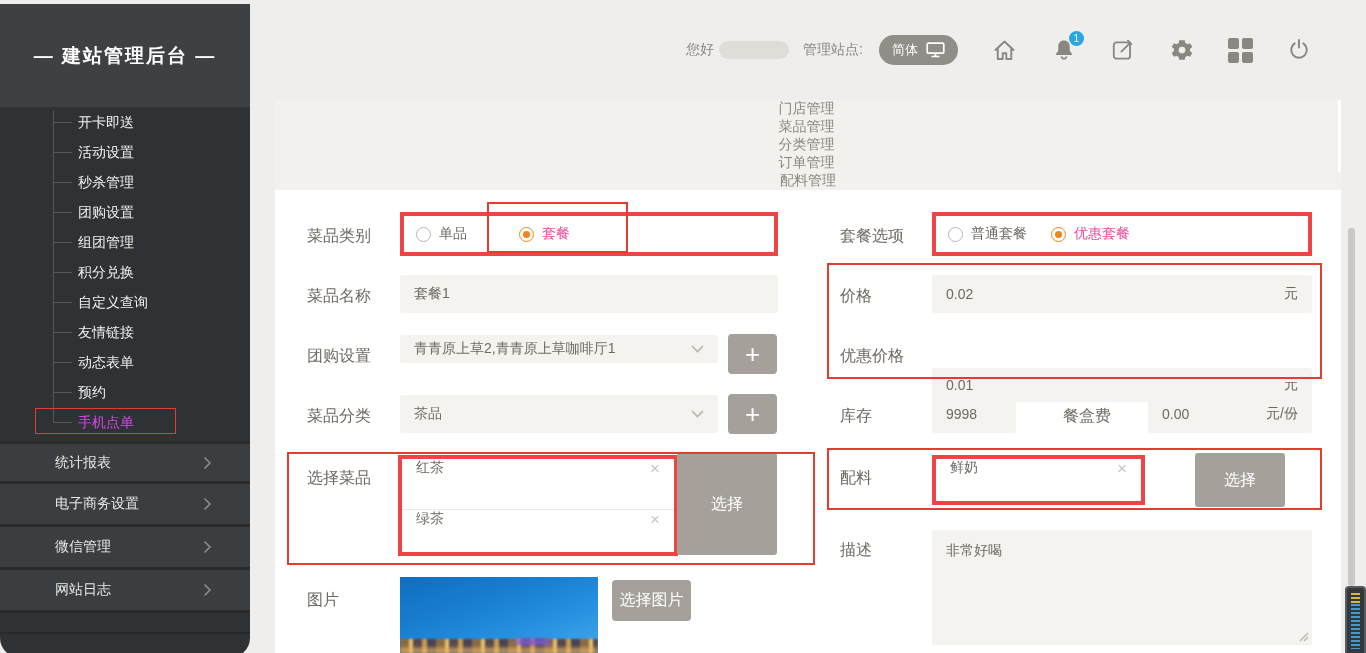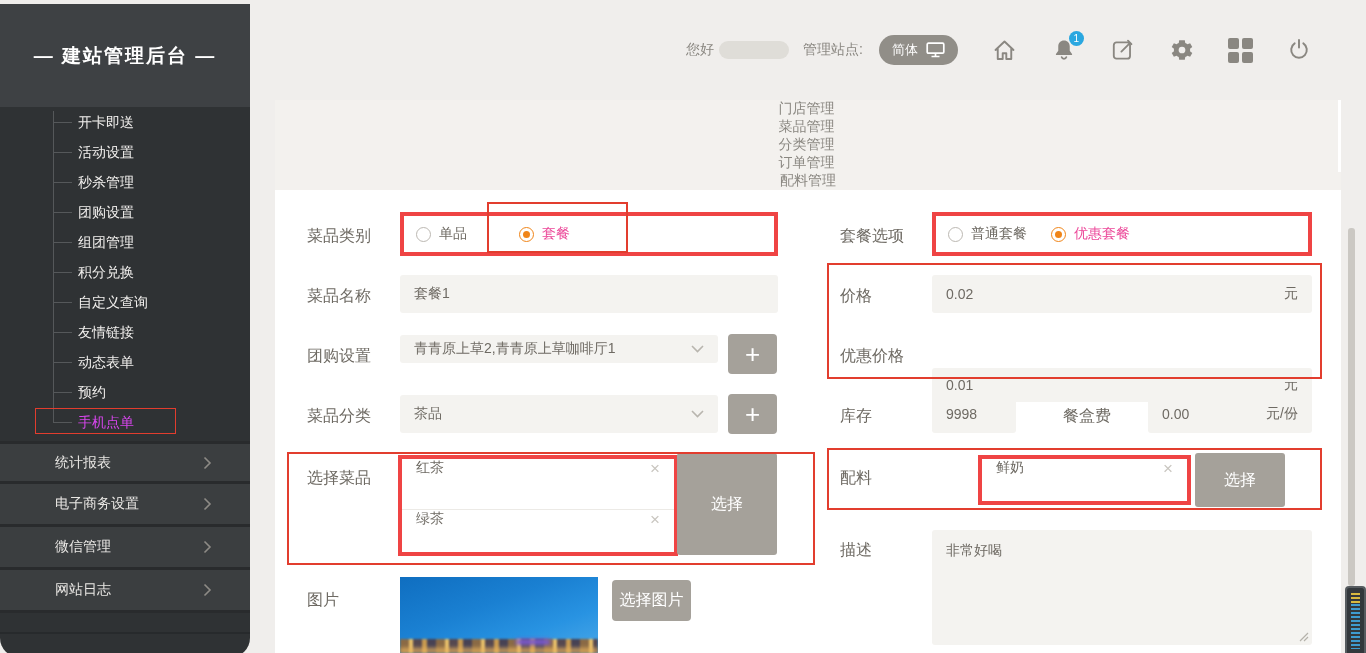--- a/index.html
+++ b/index.html
@@ -291,21 +291,21 @@
     <div class="input" style="left:657px;top:295px;width:84px;height:38px;text-align:center;">
       <span>9998</span>
     </div>
     <span class="lbl" style="left:788px;top:306px;">餐盒费</span>
     <div class="input" style="left:873px;top:295px;width:164px;height:38px;">
       <span>0.00</span>
       <span>元/份</span>
     </div>
 
     <span class="lbl" style="left:565px;top:368px;">配料</span>
-    <div class="white-box" style="left:657px;top:355px;width:213px;height:50px;margin-left:46px;">
+    <div class="white-box" style="left:657px;top:355px;width:213px;height:50px;">
       <div class="lrow" style="height:48px;">
         <span>鲜奶</span>
         <span class="x-ic">×</span>
       </div>
     </div>
     <div class="gray-btn" style="left:920px;top:353px;width:90px;height:54px;border-radius:3px;">
         <span>选择</span>
       </div>
     <div class="annot" style="left:552px;top:348px;width:495px;height:62px;"></div>
 

